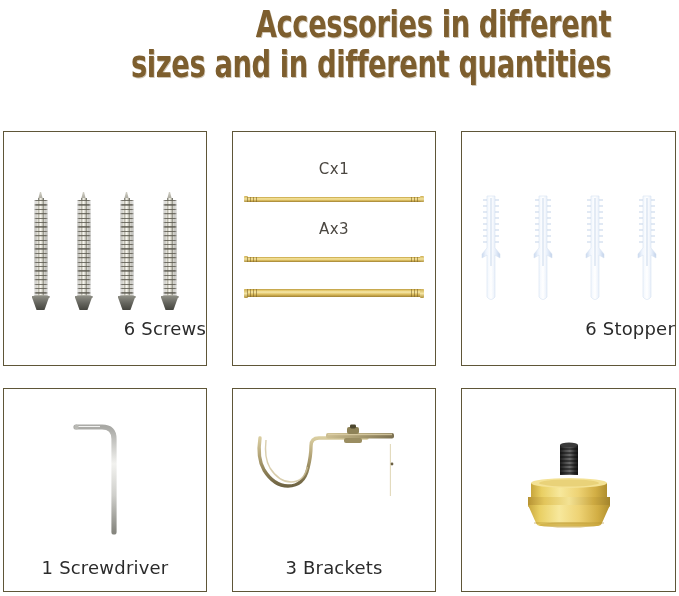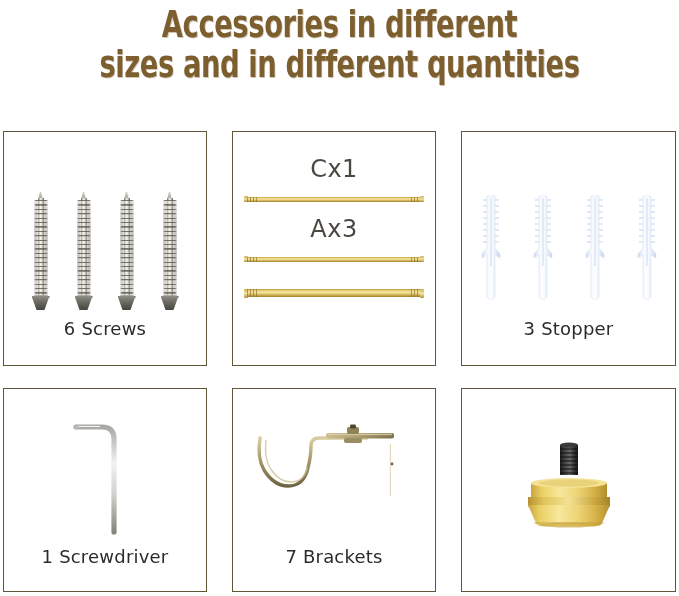--- a/index.html
+++ b/index.html
@@ -14,21 +14,21 @@
     font-family: "Liberation Sans", sans-serif;
     overflow: hidden;
   }
 
   
   .title-block {
     position: absolute;
     top: 4px;
     left: 0;
     width: 679px;
-    text-align: center;
+    text-align: right;
   }
   .title-line {
     color: #7d5e2e;
     font-family: "DejaVu Sans", sans-serif;
     font-weight: bold;
     font-stretch: condensed;
     font-size: 38px;
     line-height: 40px;
     letter-spacing: -0.5px;
     transform: scaleX(0.80);
@@ -67,22 +67,22 @@
     position: absolute;
     left: 0;
     width: 100%;
     text-align: center;
     color: #2b2b2b;
     font-family: "DejaVu Sans", sans-serif;
     font-size: 18px;
     letter-spacing: 0.2px;
     white-space: nowrap;
   }
-  .cell-r0 .caption { bottom: 26px; }
-  .cell-r1 .caption { bottom: 24px; }
+  .cell-r0 .caption { bottom: 26px; text-align: right; }
+  .cell-r1 .caption { bottom: 13px; }
 
   
   .screw-row {
     position: absolute;
     top: 60px;
     left: 0;
     width: 100%;
     height: 120px;
     display: flex;
     justify-content: center;
@@ -169,21 +169,21 @@
   .rod-stack {
     position: absolute;
     left: 0; top: 24px;
     width: 100%;
     height: 190px;
   }
   .rod-label {
     text-align: center;
     color: #4b4741;
     font-family: "DejaVu Sans", sans-serif;
-    font-size: 24px;
+    font-size: 15px;
     letter-spacing: 0.5px;
     height: 26px;
     line-height: 26px;
   }
   .rod-wrap {
     position: relative;
     height: 34px;
     display: flex;
     align-items: center;
     justify-content: center;
@@ -457,21 +457,21 @@
                 <path d="M17 30 h4"></path>
                 <path d="M17 36 h4"></path>
               <path d="M17 42 h4"></path>
                 <path d="M17 48 h4"></path>
             </g>
             <line x1="13" y1="4" x2="13" y2="72" stroke="#cddaed" stroke-width="1.1"></line>
           </svg>
         </div>
 
       </div>
-      <div class="caption">3 Stopper</div>
+      <div class="caption">6 Stopper</div>
     </div>
   </div>
 
   <div class="cell cell-r1 cell-c0">
     <div class="cell-inner">
       <div class="allen">
         <svg width="70" height="125" viewBox="0 0 70 125">
           <defs>
             <linearGradient id="steelV" x1="0" y1="0" x2="1" y2="0">
               <stop offset="0%" stop-color="#9d9d99"></stop>
@@ -524,21 +524,21 @@
 
           <rect x="93" y="7" width="12" height="7" rx="2" fill="#8e8257"></rect>
           <rect x="96" y="4.5" width="6" height="4" rx="1.4" fill="#4d472f"></rect>
           <rect x="90" y="18" width="18" height="5" rx="2" fill="#9a8d61"></rect>
 
           <path d="M138 14 v66" fill="none" stroke="url(#brass)" stroke-width="3.4" stroke-linecap="round"></path>
           <path d="M136.4 24 v52" fill="none" stroke="#d8cca4" stroke-width="1.1" opacity=".75"></path>
           <circle cx="138" cy="44" r="1.4" fill="#6b6043"></circle>
         </svg>
       </div>
-      <div class="caption">7 Brackets</div>
+      <div class="caption">3 Brackets</div>
     </div>
   </div>
 
   <div class="cell cell-r1 cell-c2">
     <div class="cell-inner">
       <div class="finial">
         <svg width="120" height="100" viewBox="0 0 120 100">
           <defs>
             <linearGradient id="goldDisc" x1="0" y1="0" x2="1" y2="0">
               <stop offset="0%" stop-color="#c8a63c"></stop>

